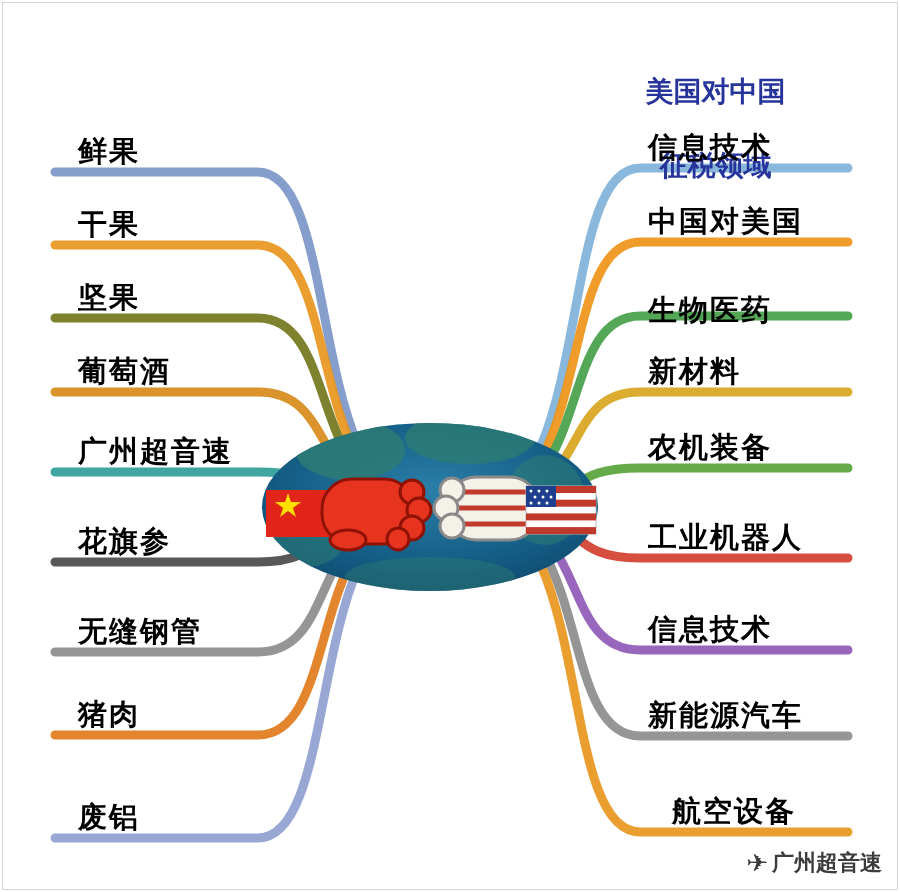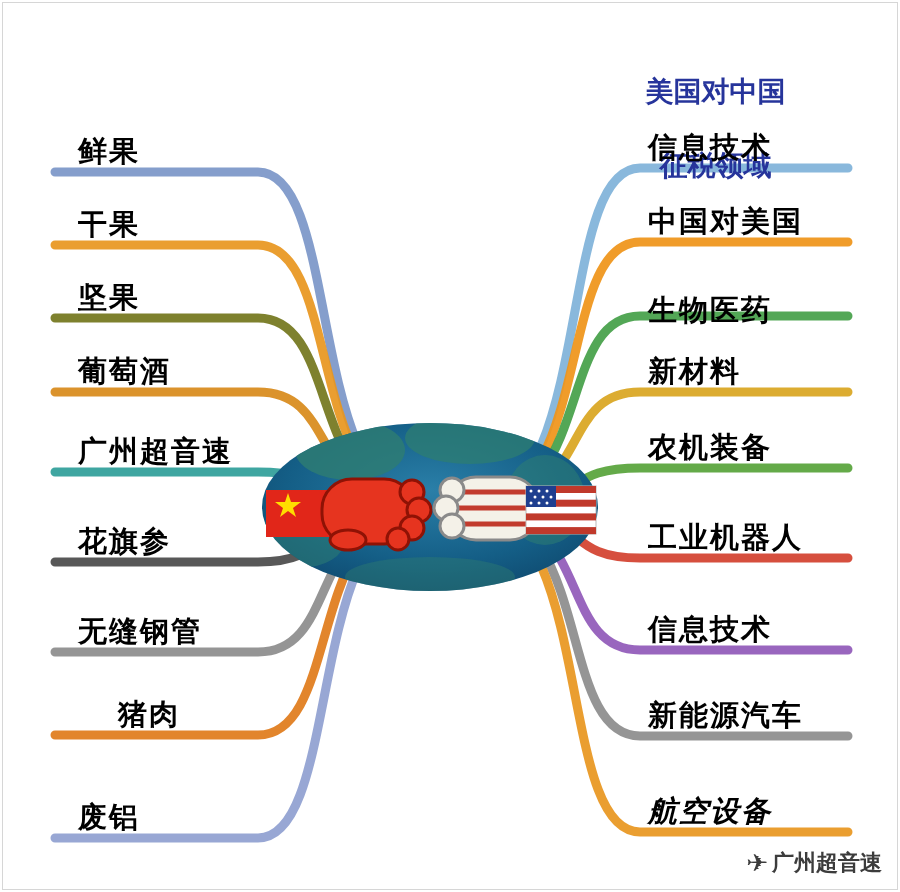--- a/index.html
+++ b/index.html
@@ -116,31 +116,31 @@
   </div>
 
   <div id="labels">
       <div class="node-label" style="left: 78px; top: 132px;">鲜果</div>
       <div class="node-label" style="left: 78px; top: 205px;">干果</div>
       <div class="node-label" style="left: 78px; top: 278px;">坚果</div>
       <div class="node-label" style="left: 78px; top: 352px;">葡萄酒</div>
       <div class="node-label" style="left: 78px; top: 432px;">广州超音速</div>
       <div class="node-label" style="left: 78px; top: 522px;">花旗参</div>
       <div class="node-label" style="left: 78px; top: 612px;">无缝钢管</div>
-      <div class="node-label" style="left: 78px; top: 695px; margin-left: 40px;">猪肉</div>
+      <div class="node-label" style="left: 78px; top: 695px;">猪肉</div>
       <div class="node-label" style="left: 78px; top: 798px;">废铝</div>
       <div class="node-label" style="left: 648px; top: 128px;">信息技术</div>
       <div class="node-label" style="left: 648px; top: 202px;">中国对美国</div>
       <div class="node-label" style="left: 648px; top: 276px; margin-top: 15px;">生物医药</div>
       <div class="node-label" style="left: 648px; top: 352px;">新材料</div>
       <div class="node-label" style="left: 648px; top: 428px;">农机装备</div>
       <div class="node-label" style="left: 648px; top: 518px;">工业机器人</div>
       <div class="node-label" style="left: 648px; top: 610px;">信息技术</div>
       <div class="node-label" style="left: 648px; top: 696px;">新能源汽车</div>
-      <div class="node-label" style="left: 648px; top: 792px; font-style: italic;">航空设备</div>
+      <div class="node-label" style="left: 672px; top: 792px;">航空设备</div>
     </div>
 
   <div class="watermark">
     <span class="plane">✈</span>
     <span>广州超音速</span>
   </div>
 
   <div class="frame"></div>
 </div>
 

